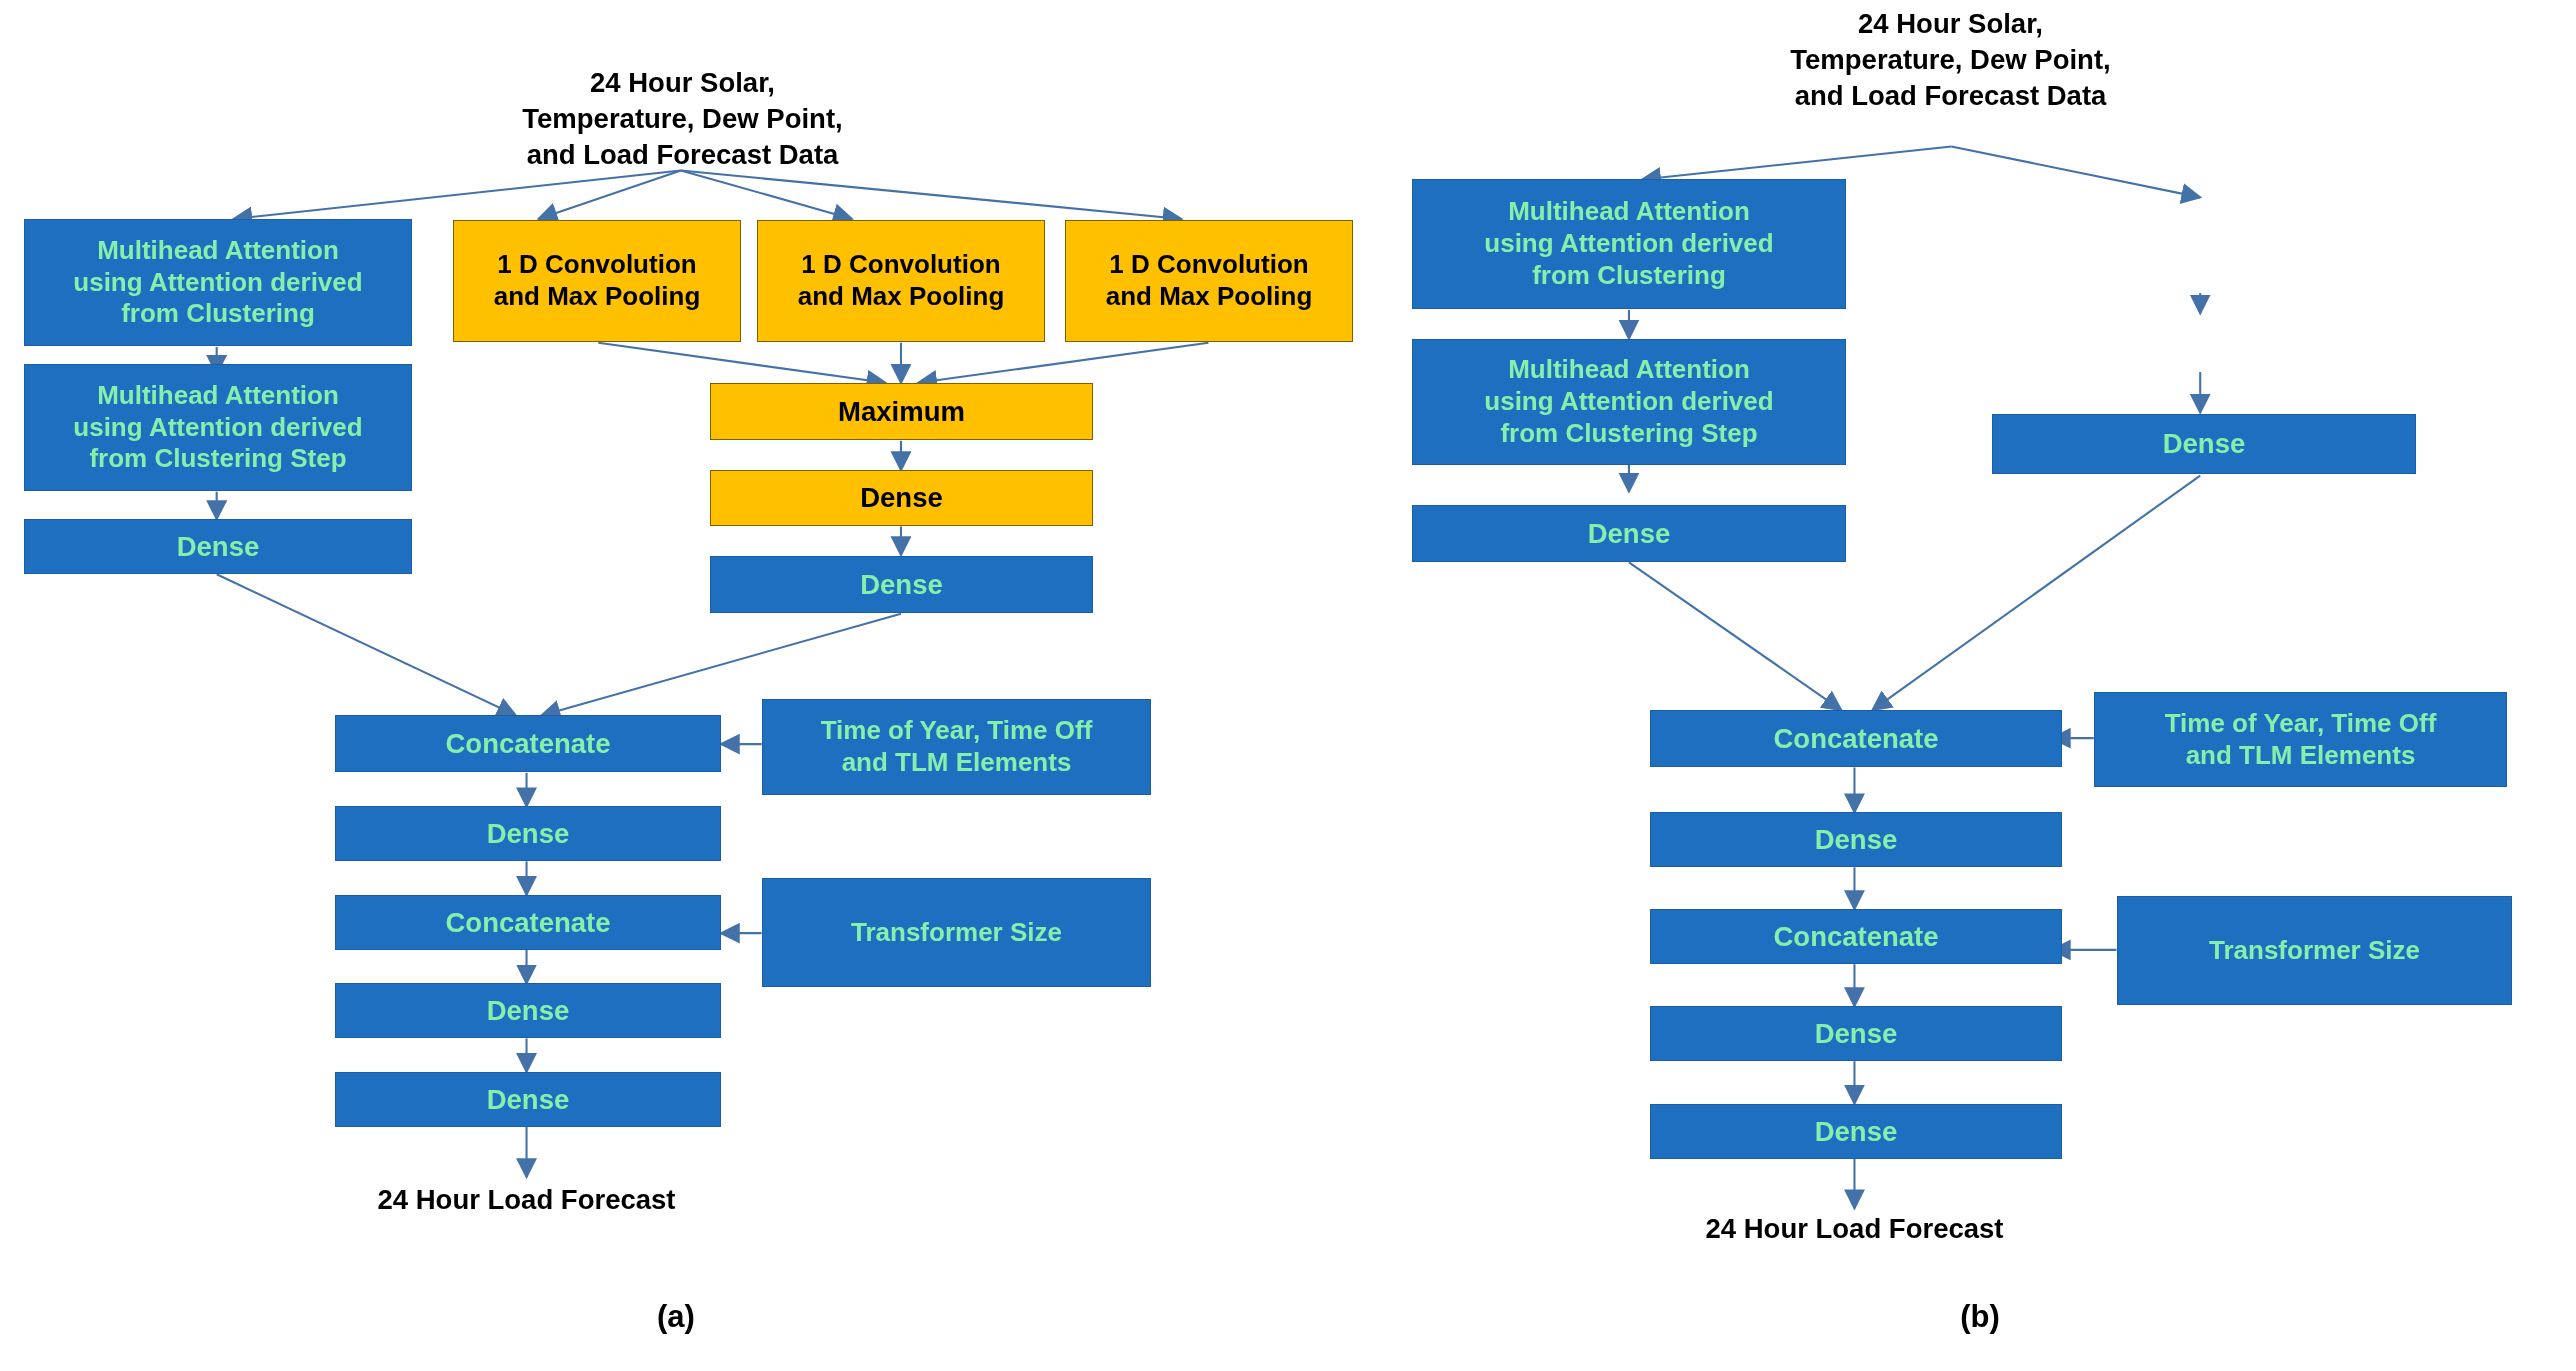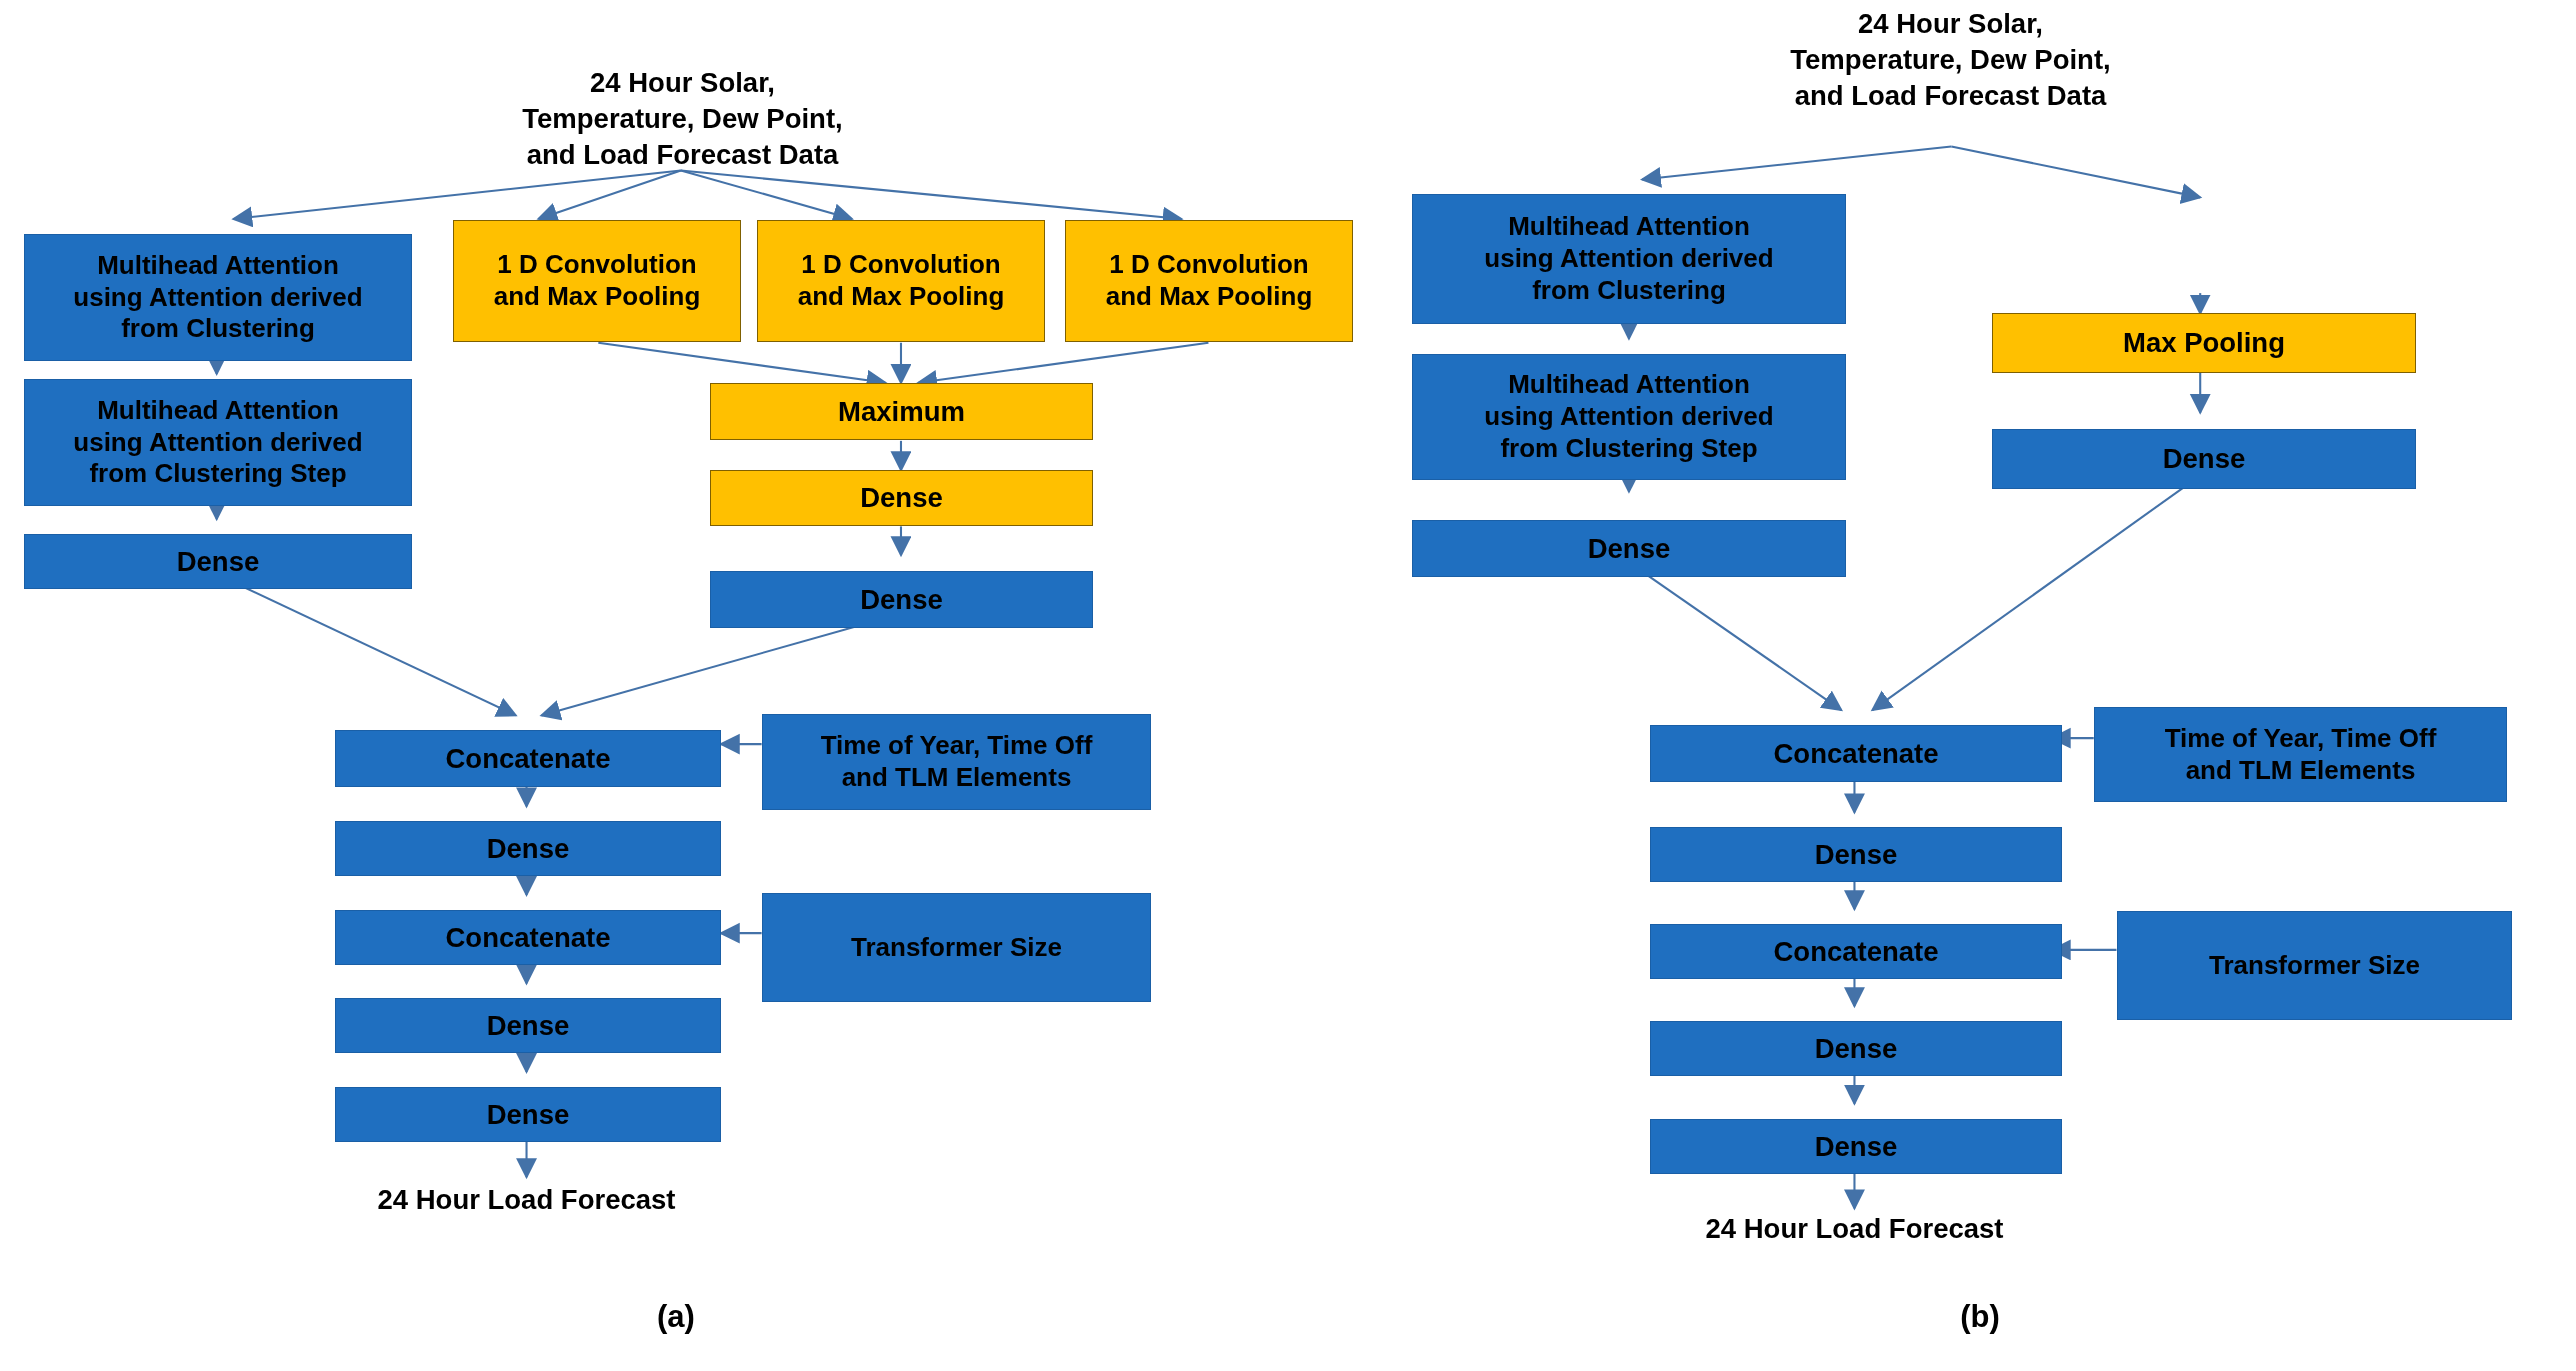--- a/index.html
+++ b/index.html
@@ -27,23 +27,22 @@
     align-items: center;
     justify-content: center;
     text-align: center;
     line-height: 1.22;
     font-weight: bold;
     padding: 2.4px 4.8px;
     z-index: 5;
   }
   .node.blue {
     background: #1F6FC0;
-    color: #000000;
+    color: #86efac;
     border: 1.8px solid #1A5FA6;
-    margin-top: 15px;
   }
   .node.yellow {
     background: #FFC000;
     color: #000000;
     border: 1.8px solid #7F6000;
   }
   .plaintext {
     position: absolute;
     color: #000000;
     font-weight: bold;
@@ -212,23 +211,20 @@
 
   <div class="node blue fs-44" style="left:1412px; top:339px; width:434px; height:126px;">
     <span>Multihead Attention<br>using Attention derived<br>from Clustering Step</span>
   </div>
 
   <div class="node blue fs-46" style="left:1412px; top:505px; width:434px; height:57px;">
     <span>Dense</span>
   </div>
 
 
-  <div class="node yellow fs-46" style="left:1992px; top:313px; width:424px; height:60px;">
-    <span>Max Pooling</span>
-  </div>
 
   <div class="node blue fs-46" style="left:1992px; top:414px; width:424px; height:60px;">
     <span>Dense</span>
   </div>
 
   <div class="node blue fs-46" style="left:1650px; top:710px; width:412px; height:57px;">
     <span>Concatenate</span>
   </div>
 
   <div class="node blue fs-44" style="left:2094px; top:692px; width:413px; height:95px;">

